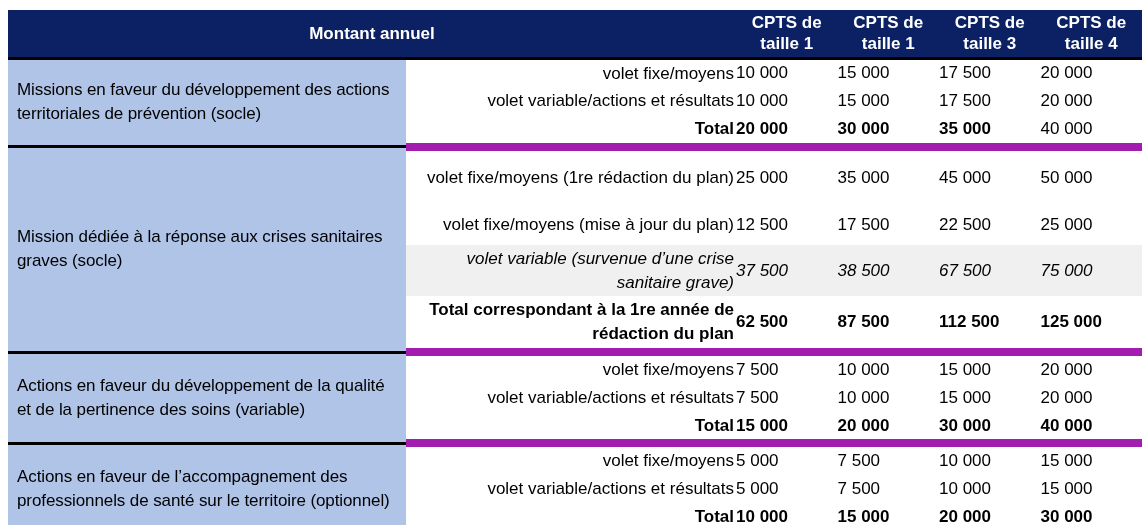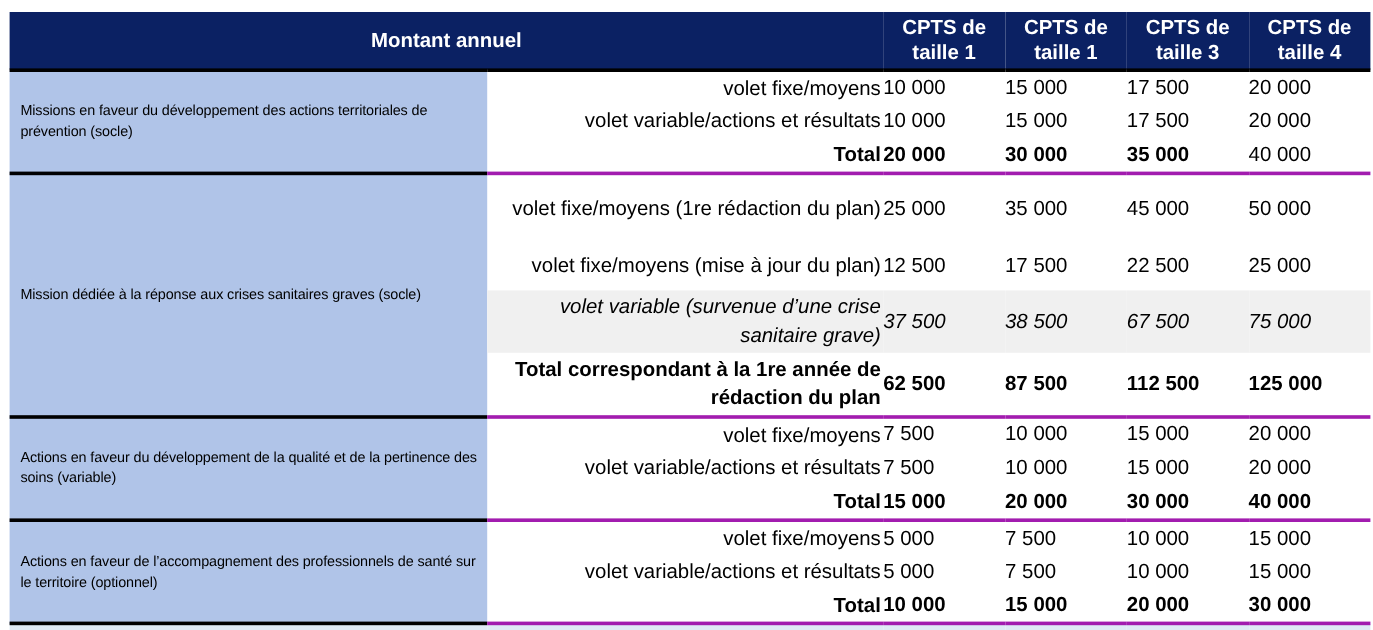--- a/index.html
+++ b/index.html
@@ -39,21 +39,21 @@
   
   td {
     padding: 0;
     vertical-align: middle;
   }
   td.cat {
     background: #b0c4e8;
     text-align: left;
     padding: 2px 4px 2px 9px;
     line-height: 1.42;
-    font-size: 12px;
+    font-size: 17px;
     letter-spacing: -0.1px;
     border-bottom: 3px solid #000000;
   }
   td.lbl {
     text-align: right;
     padding: 2px 2px 2px 11px;
     line-height: 1.4;
   }
   td.lbl.tight { white-space: nowrap; }
   td.num {
@@ -61,21 +61,21 @@
     white-space: nowrap;
   }
   tr.total td.lbl, tr.total td.num { font-weight: bold; }
   tr.total td.num.reg { font-weight: normal; }
 
   tr.variant td.lbl, tr.variant td.num {
     background: #f0f0f0;
     font-style: italic;
   }
 
-  tr.group-end td { border-bottom: 3px solid #a21caf; }
+  tr.group-end td { border-bottom: 8px solid #a21caf; }
 
   
   tr.footer-row td {
     background: #deeaf6;
     font-weight: bold;
   }
   tr.footer-row td.f-label {
     text-align: left;
     padding-left: 9px;
   }

